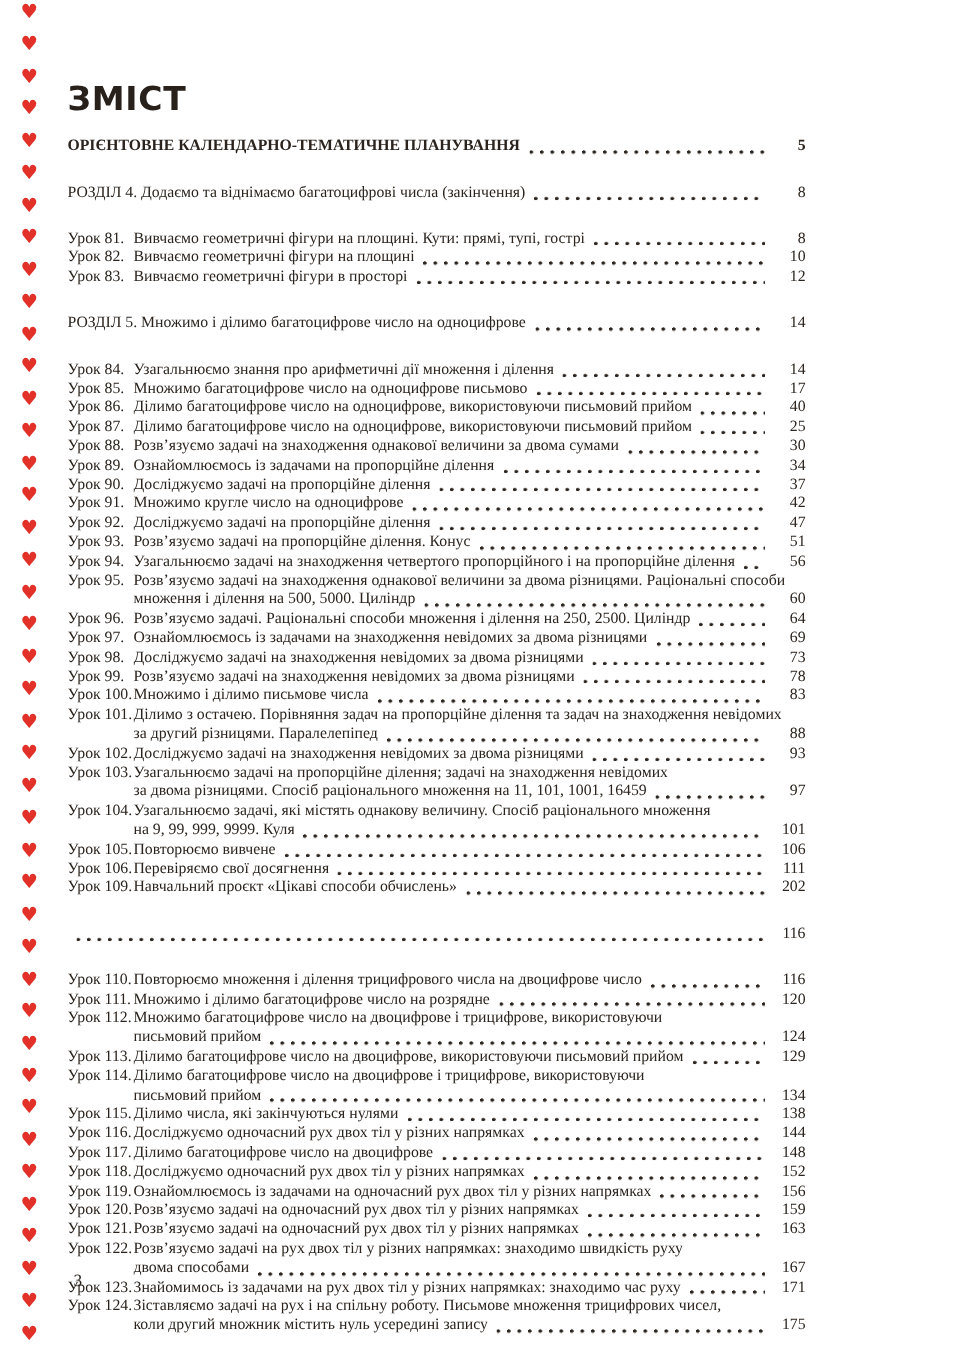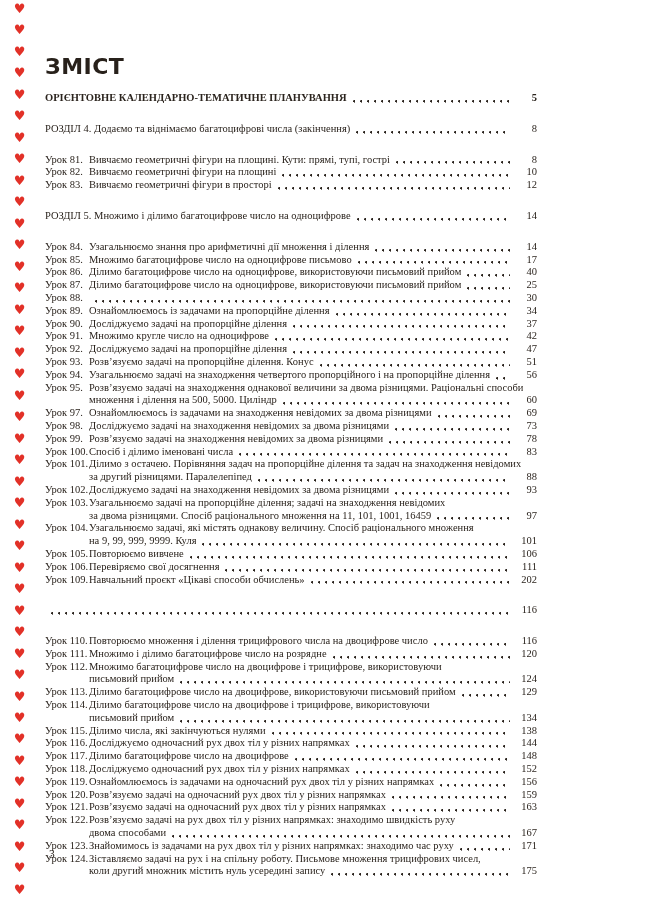--- a/index.html
+++ b/index.html
@@ -189,20 +189,21 @@
           <div class="line">
             <span class="lesson-label">Урок 87.</span>
             <span class="entry-text">Ділимо багатоцифрове число на одноцифрове, використовуючи письмовий прийом</span>
             <span class="leader"></span>
             <span class="page-num">25</span>
           </div>
         </div>
         <div class="entry lesson">
           <div class="line">
             <span class="lesson-label">Урок 88.</span>
+            <span class="entry-text">Розв’язуємо задачі на знаходження однакової величини за двома сумами</span>
             <span class="leader"></span>
             <span class="page-num">30</span>
           </div>
         </div>
         <div class="entry lesson">
           <div class="line">
             <span class="lesson-label">Урок 89.</span>
             <span class="entry-text">Ознайомлюємось із задачами на пропорційне ділення</span>
             <span class="leader"></span>
             <span class="page-num">34</span>
@@ -255,20 +256,28 @@
           </div>
           <div class="line">
             <span class="cont-indent"></span>
             <span class="entry-text">множення і ділення на 500, 5000. Циліндр</span>
             <span class="leader"></span>
             <span class="page-num">60</span>
           </div>
         </div>
         <div class="entry lesson">
           <div class="line">
+            <span class="lesson-label">Урок 96.</span>
+            <span class="entry-text">Розв’язуємо задачі. Раціональні способи множення і ділення на 250, 2500. Циліндр</span>
+            <span class="leader"></span>
+            <span class="page-num">64</span>
+          </div>
+        </div>
+        <div class="entry lesson">
+          <div class="line">
             <span class="lesson-label">Урок 97.</span>
             <span class="entry-text">Ознайомлюємось із задачами на знаходження невідомих за двома різницями</span>
             <span class="leader"></span>
             <span class="page-num">69</span>
           </div>
         </div>
         <div class="entry lesson">
           <div class="line">
             <span class="lesson-label">Урок 98.</span>
             <span class="entry-text">Досліджуємо задачі на знаходження невідомих за двома різницями</span>
@@ -280,21 +289,21 @@
           <div class="line">
             <span class="lesson-label">Урок 99.</span>
             <span class="entry-text">Розв’язуємо задачі на знаходження невідомих за двома різницями</span>
             <span class="leader"></span>
             <span class="page-num">78</span>
           </div>
         </div>
         <div class="entry lesson">
           <div class="line">
             <span class="lesson-label">Урок 100.</span>
-            <span class="entry-text">Спосіб і ділимо іменовані числа</span>
+            <span class="entry-text">Множимо і ділимо письмове числа</span>
             <span class="leader"></span>
             <span class="page-num">83</span>
           </div>
         </div>
         <div class="entry lesson">
           <div class="line">
             <span class="lesson-label">Урок 101.</span>
             <span class="entry-text">Ділимо з остачею. Порівняння задач на пропорційне ділення та задач на знаходження невідомих</span>
           </div>
           <div class="line">

